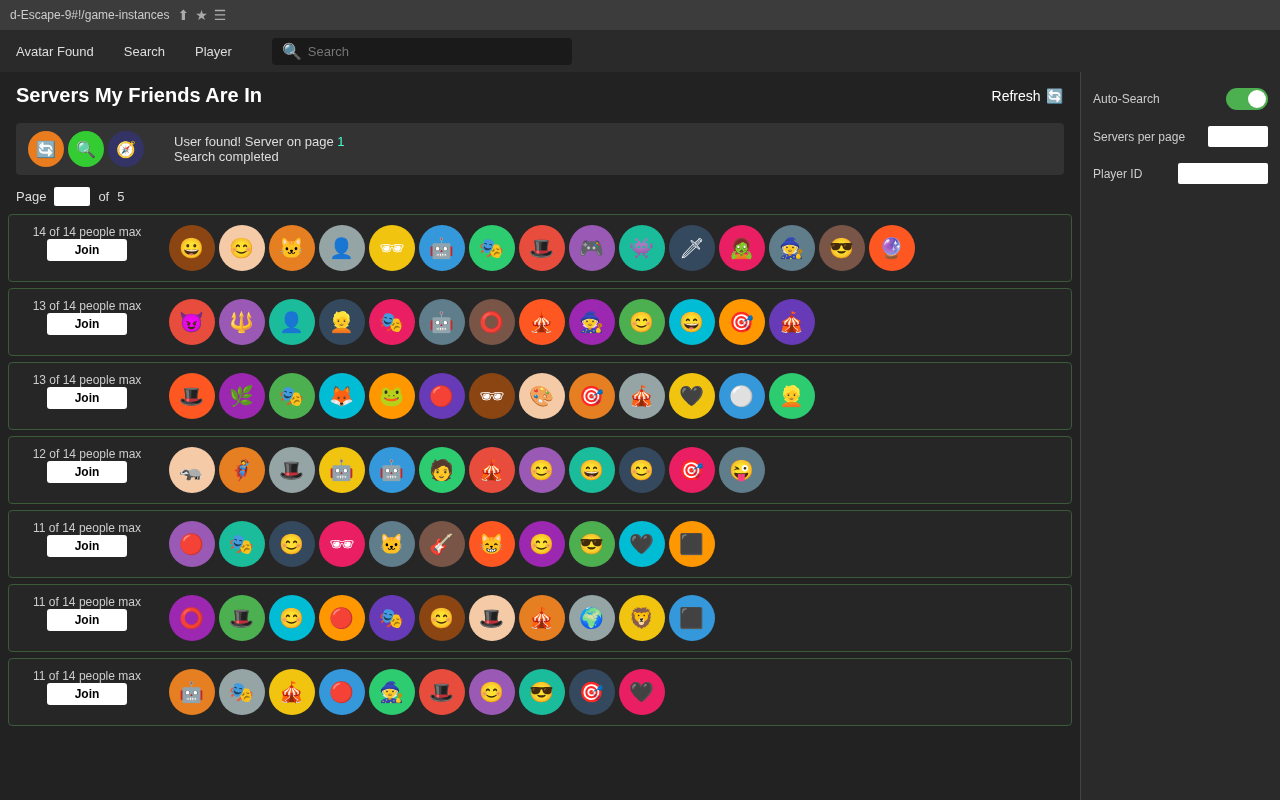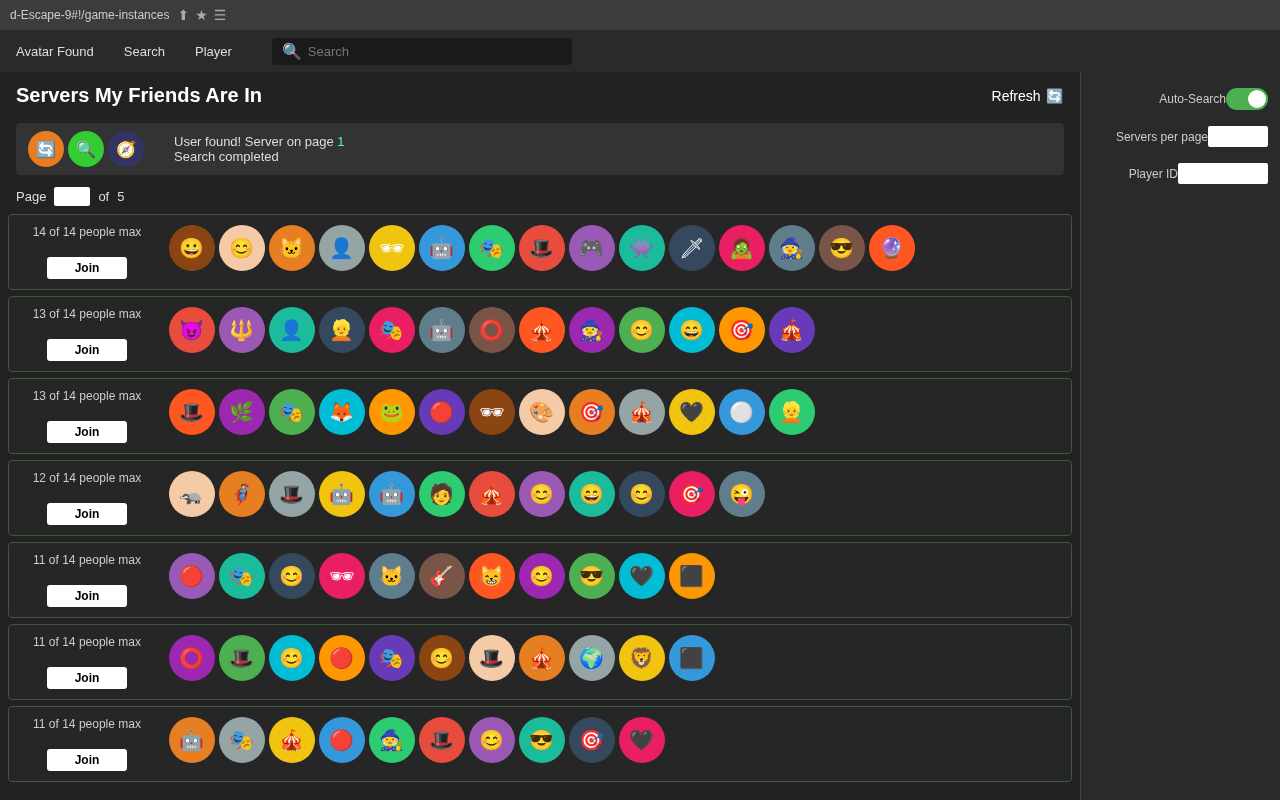--- a/index.html
+++ b/index.html
@@ -178,21 +178,21 @@
       margin-bottom: 6px;
       background: #262626;
       padding: 10px 8px;
       gap: 12px;
     }
     .server-info {
       min-width: 140px;
       display: flex;
       flex-direction: column;
       align-items: center;
-      gap: 18px;
+      gap: 0;
     }
     .player-count {
       font-size: 12px;
       color: #ccc;
       text-align: center;
     }
     .join-btn {
       background: #fff;
       color: #000;
       border: none;
@@ -226,21 +226,21 @@
       background: #2a2a2a;
       border-left: 1px solid #444;
       padding: 16px 12px;
       display: flex;
       flex-direction: column;
       gap: 16px;
     }
     .panel-row {
       display: flex;
       align-items: center;
-      justify-content: flex-end;
+      justify-content: space-between;
       font-size: 13px;
       color: #ddd;
     }
     .panel-label {
       font-size: 12px;
       color: #ccc;
     }
     .toggle-switch {
       width: 42px;
       height: 22px;

